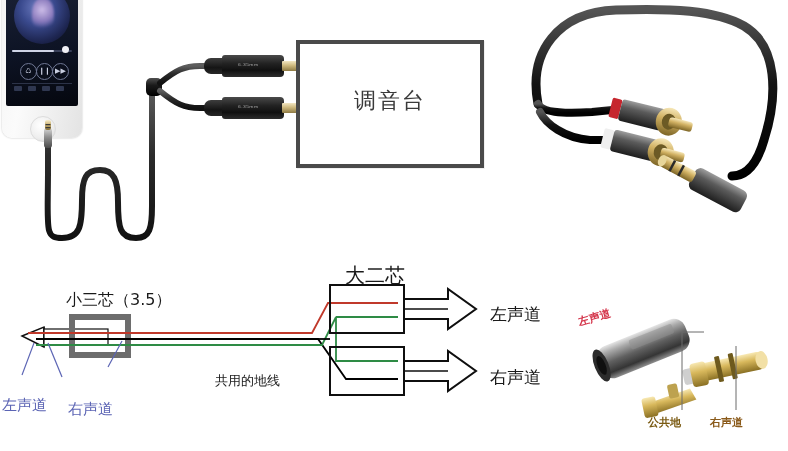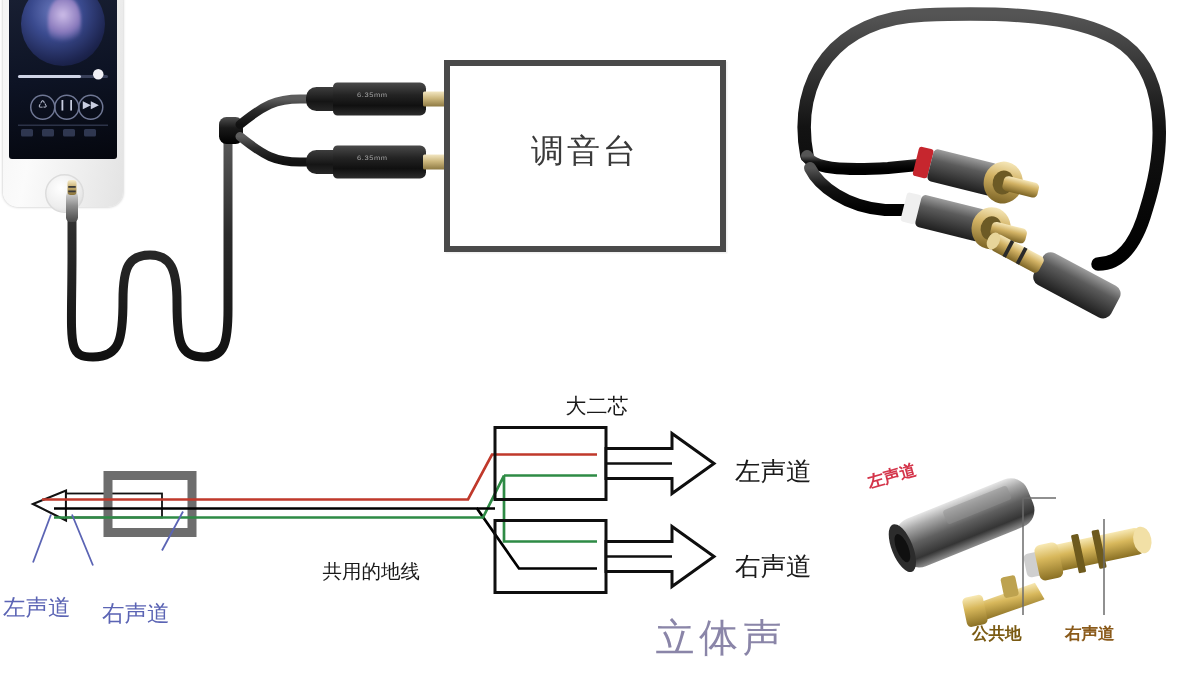--- a/index.html
+++ b/index.html
@@ -246,31 +246,31 @@
       <path d="M404,106 L448,106 L448,96 L476,116 L448,136 L448,126 L404,126 Z" fill="#ffffff" stroke="#0f0f0f" stroke-width="2"></path>
       <line x1="404" y1="116" x2="448" y2="116" stroke="#0f0f0f" stroke-width="1.6"></line>
     </g>
 
     <line x1="34" y1="88" x2="22" y2="120" stroke="#5b64b4" stroke-width="1.2"></line>
     <line x1="48" y1="88" x2="62" y2="122" stroke="#5b64b4" stroke-width="1.2"></line>
 
     <line x1="122" y1="86" x2="108" y2="112" stroke="#5b64b4" stroke-width="1.2"></line>
   </svg>
 
-  <div class="lab lab-black" style="left:345px;top:262px;font-size:14px;margin-left:32px;">大二芯</div>
+  <div class="lab lab-black" style="left:66px;top:290px;font-size:16px;">小三芯（3.5）</div>
+  <div class="lab lab-black" style="left:345px;top:262px;font-size:20px;">大二芯</div>
 
   <div class="lab lab-blue" style="left:2px;top:396px;">左声道</div>
   <div class="lab lab-blue" style="left:68px;top:400px;">右声道</div>
 
   <div class="lab lab-small" style="left:215px;top:372px;font-size:13px;">共用的地线</div>
 
   <div class="lab lab-black" style="left:490px;top:303px;font-size:17px;">左声道</div>
   <div class="lab lab-black" style="left:490px;top:366px;font-size:17px;">右声道</div>
 
-  <div class="lab lab-purple" style="left:437px;top:408px;">立体声</div>
 
   <svg class="abs" id="conn" width="208" height="161" viewBox="0 0 208 161">
     <defs>
       <linearGradient id="chrome" x1="0" y1="0" x2="0" y2="1">
         <stop offset="0%" stop-color="#e6e6e6"></stop>
         <stop offset="20%" stop-color="#a9a9a9"></stop>
         <stop offset="50%" stop-color="#606060"></stop>
         <stop offset="80%" stop-color="#353535"></stop>
         <stop offset="100%" stop-color="#8e8e8e"></stop>
       </linearGradient>

